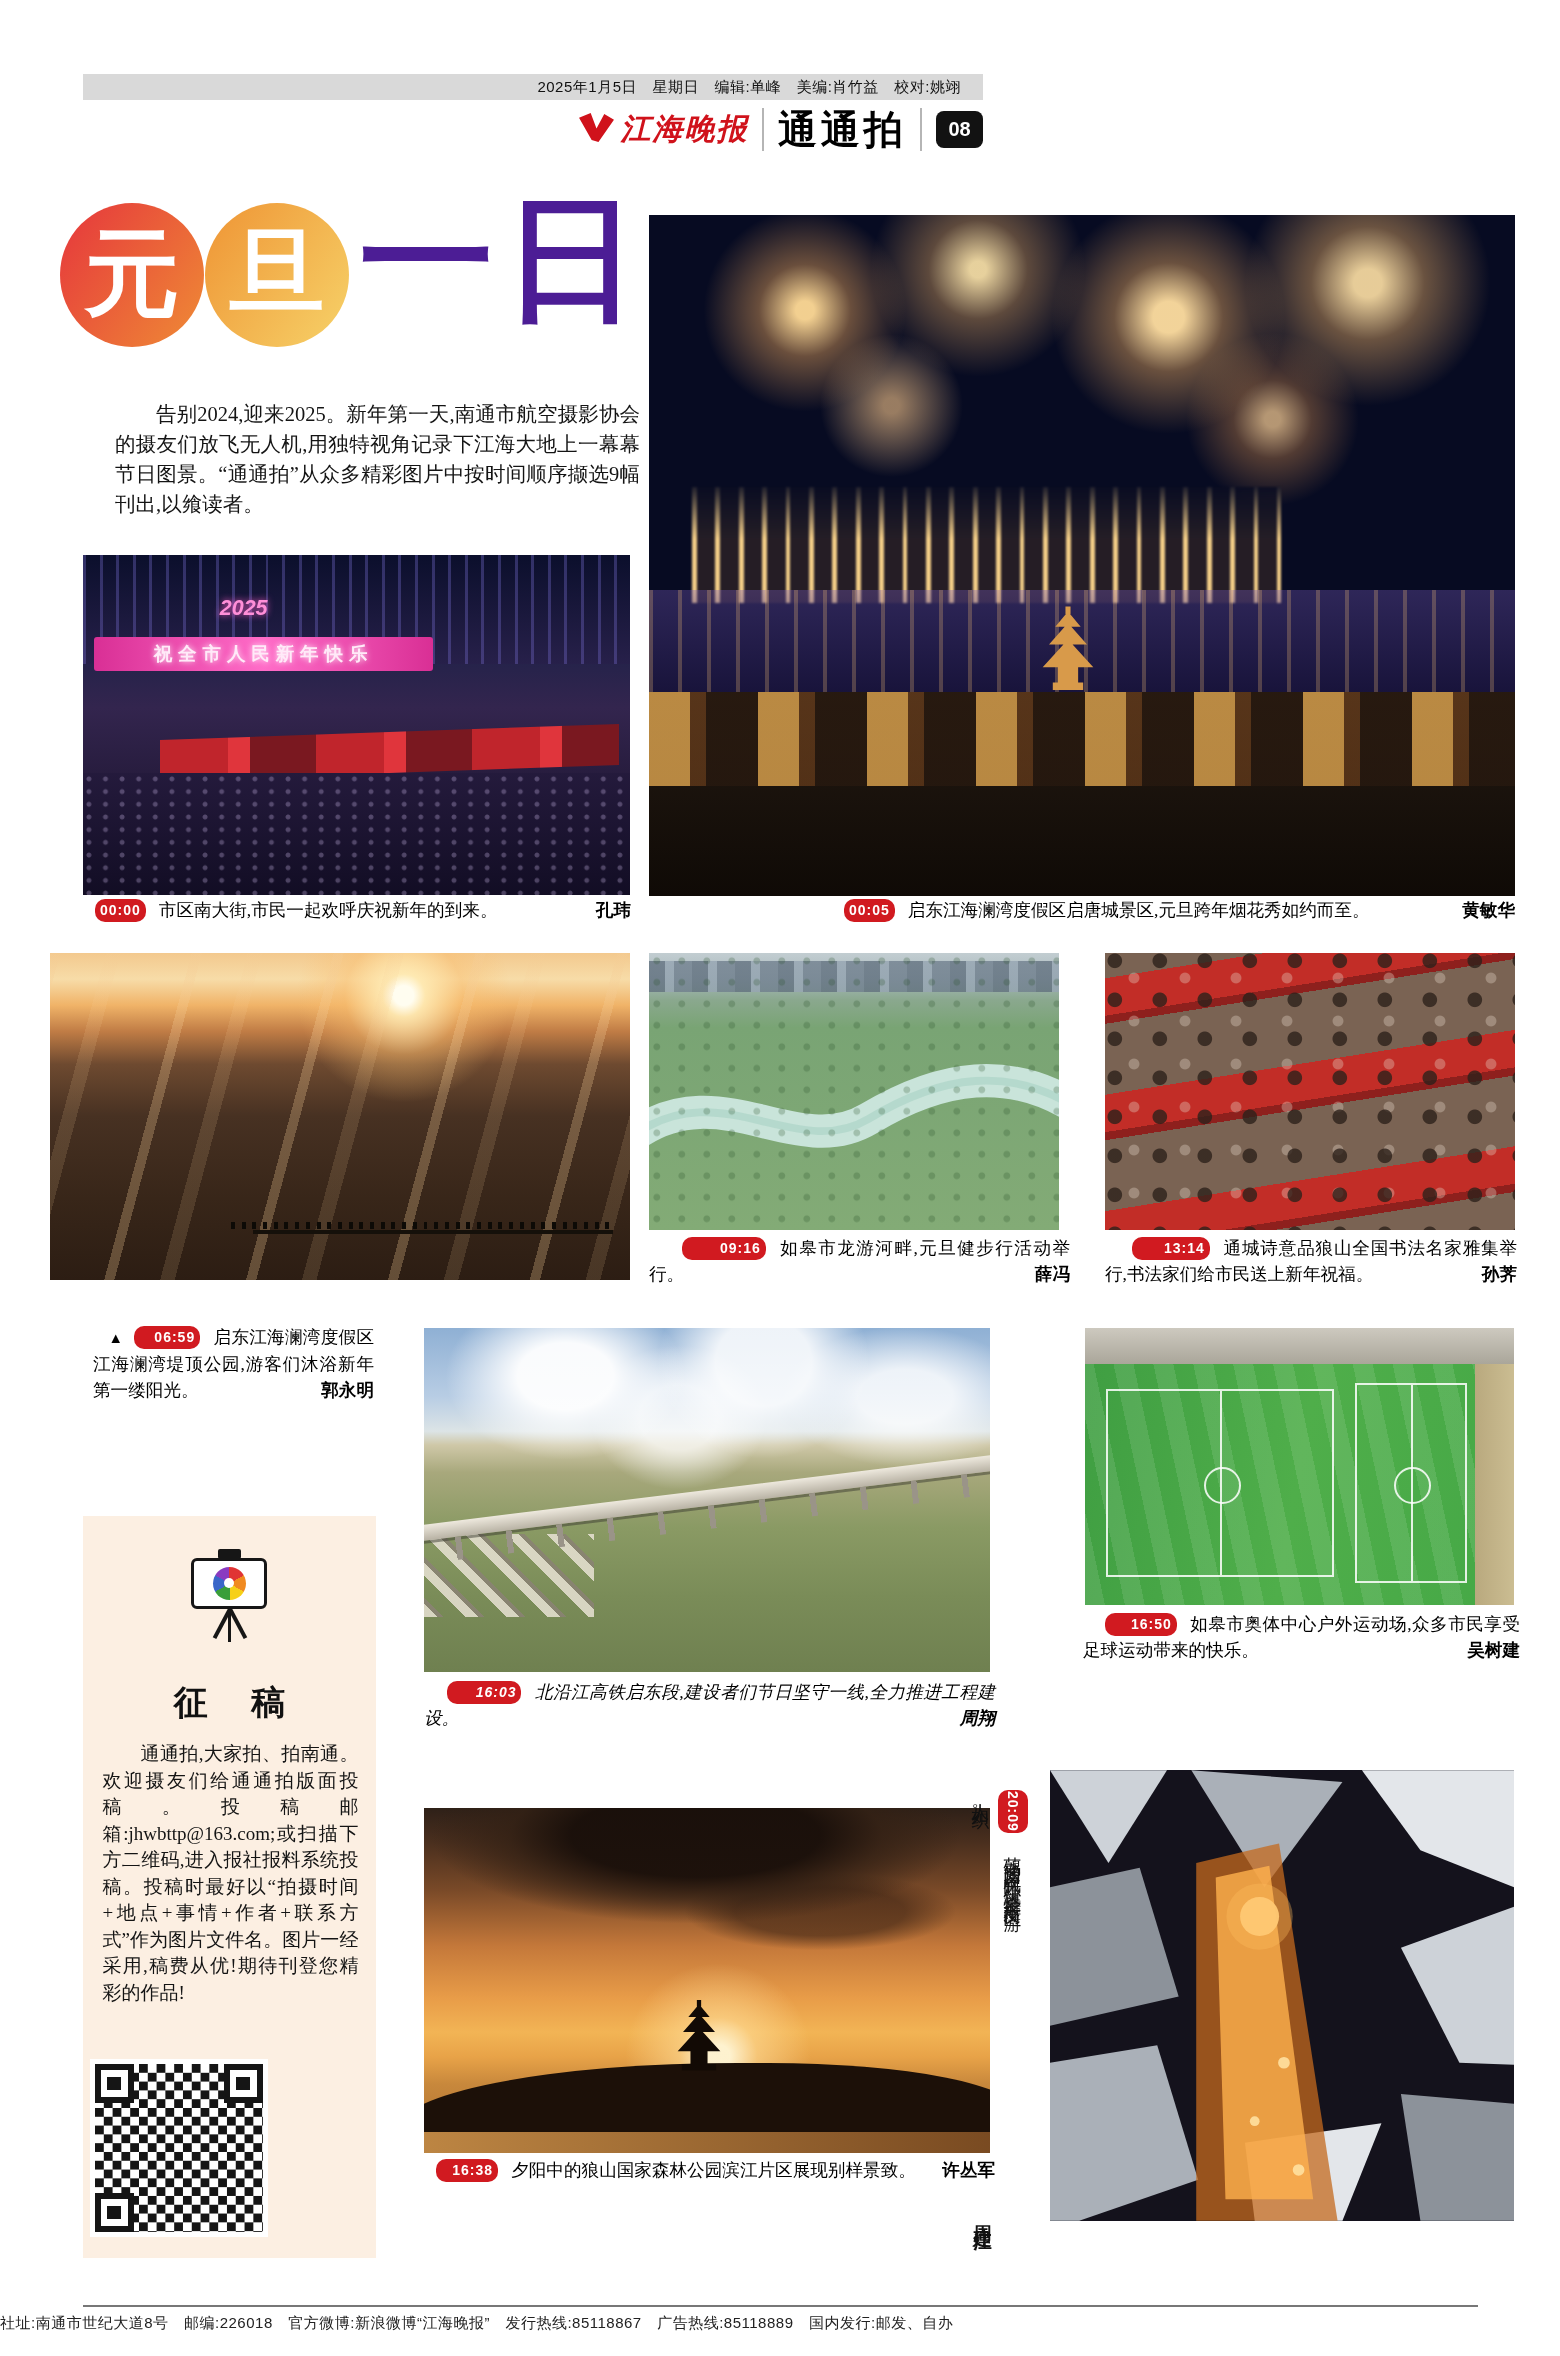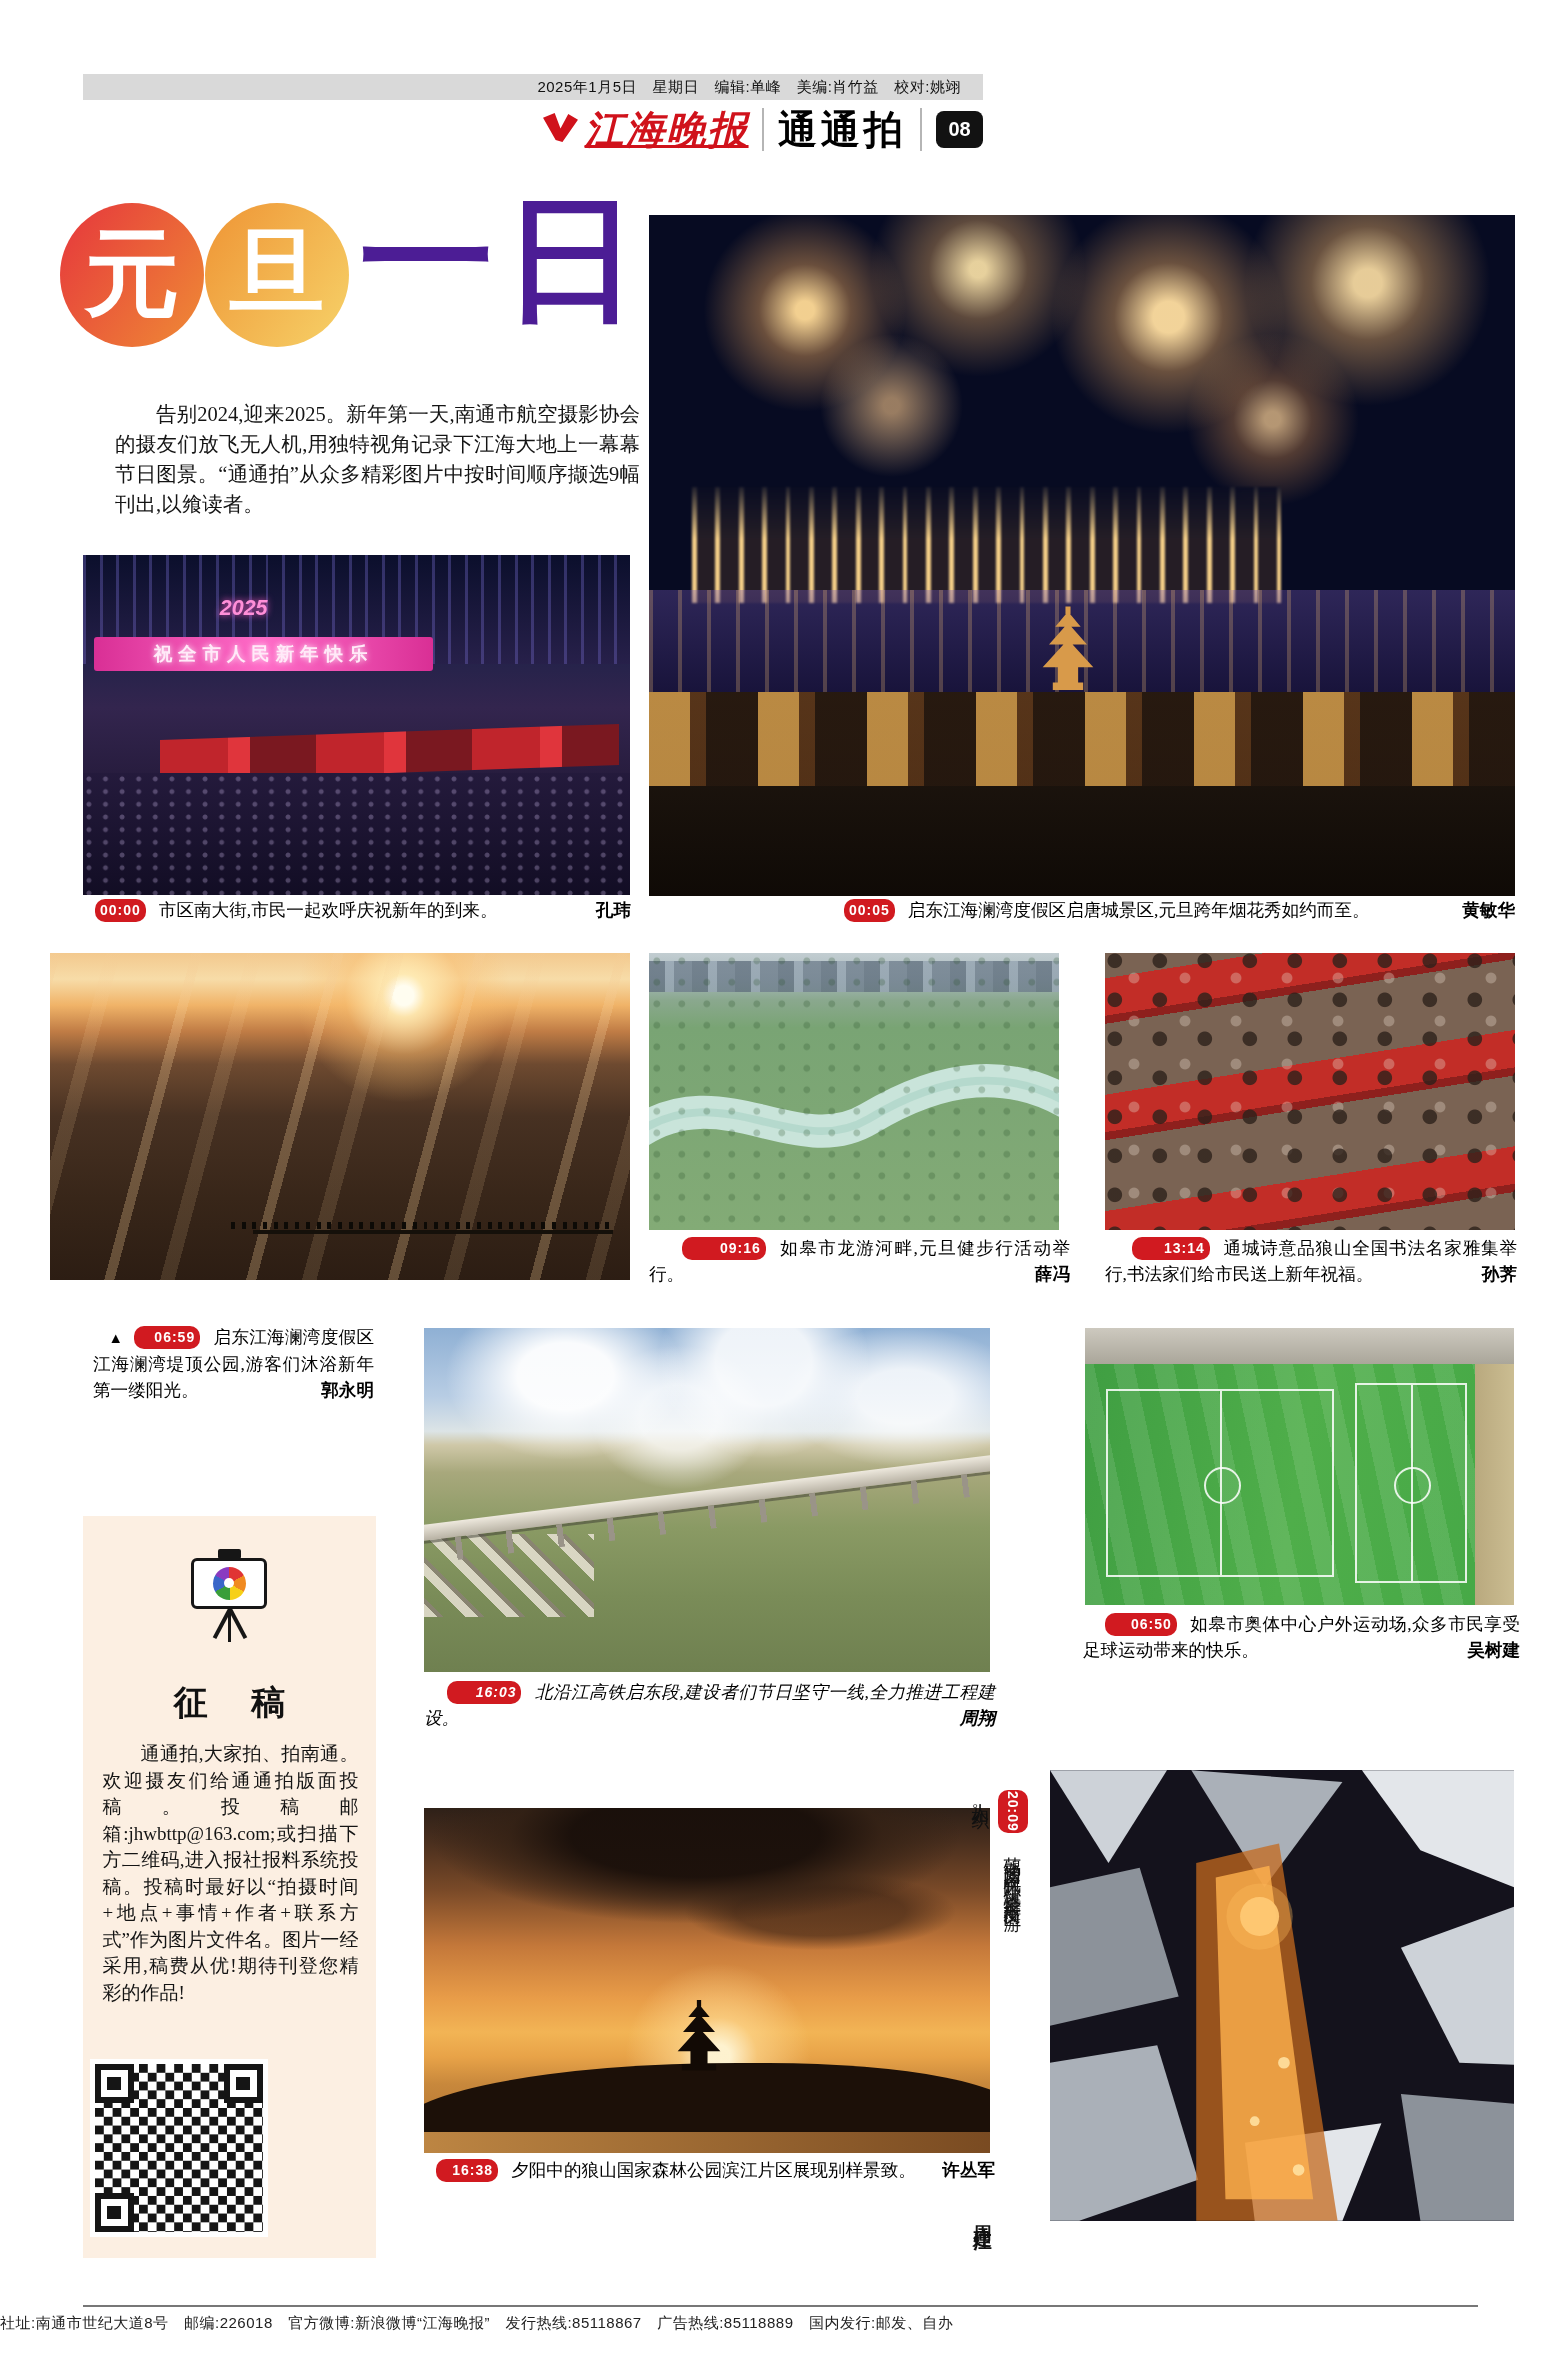--- a/index.html
+++ b/index.html
@@ -5,21 +5,21 @@
   html,body{margin:0;padding:0;background:#e8e8e8;}
   .page{position:relative;width:1560px;height:2356px;background:#ffffff;margin:0 auto;
         font-family:"Liberation Serif",serif;overflow:hidden;color:#111;}
 
   
   .dateline-bar{position:absolute;left:83px;top:74px;width:900px;height:26px;background:#d9d9d9;
     display:flex;align-items:center;justify-content:flex-end;box-sizing:border-box;padding-right:22px;
     font-family:"Liberation Sans",sans-serif;font-size:15px;letter-spacing:0.5px;color:#111;}
   .masthead{position:absolute;top:101px;right:577px;height:57px;display:flex;align-items:center;gap:13.7px;}
   .logo{display:flex;align-items:center;gap:4.9px;color:#d0121b;}
-  .logo-text{font-family:"DejaVu Serif",serif;font-style:italic;font-weight:bold;font-size:39px;letter-spacing:2px;text-decoration:underline;}
+  .logo-text{font-family:"DejaVu Serif",serif;font-style:italic;font-weight:bold;font-size:30px;letter-spacing:2px;}
   .vline{width:2px;height:43px;background:#b5b5b5;}
   .section-title{font-family:"Liberation Sans",sans-serif;font-weight:900;font-size:39px;letter-spacing:3.9px;color:#000;}
   .page-num{width:47px;height:37px;background:#121212;color:#fff;border-radius:7.8px;display:flex;
     align-items:center;justify-content:center;font-family:"Liberation Sans",sans-serif;font-weight:bold;font-size:20px;}
 
   
   .title-circle{position:absolute;width:144px;height:144px;border-radius:50%;display:flex;align-items:center;
     justify-content:center;color:#fff;font-size:95px;font-weight:bold;font-family:"DejaVu Serif",serif;}
   .c1{left:60px;top:203px;background:linear-gradient(125deg,#e63a3c 5%,#ee8336 90%);}
   .c2{left:205px;top:203px;background:linear-gradient(125deg,#ef9737 5%,#f6cf66 95%);}
@@ -307,21 +307,21 @@
     <span class="author">周翔</span>
   </p>
 
   <div class="photo" id="photo7">
     <div class="p7-top"></div>
     <div class="p7-road"></div>
     <div class="p7-field f1"></div>
     <div class="p7-field f2"></div>
   </div>
   <p class="caption" style="left:1083px;top:1611px;width:437px;text-indent:21.5px;">
-    <span class="time-badge">06:50</span>
+    <span class="time-badge">16:50</span>
     <span>如皋市奥体中心户外运动场,众多市民享受足球运动带来的快乐。</span>
     <span class="author">吴树建</span>
   </p>
 
   <div class="photo" id="photo8">
     <div class="p8-hill"></div>
     <div class="p8-pagoda">
       <svg width="64" height="98" viewBox="0 0 60 90">
           <path fill="#120a05" d="M28 0 h4 v6 h-4 z M30 4 L40 16 L20 16 Z M30 13 L45 30 L15 30 Z M30 26 L50 48 L10 48 Z M22 48 h16 v12 h-16 z M14 60 h32 v6 h-32 z"></path>
         </svg>

